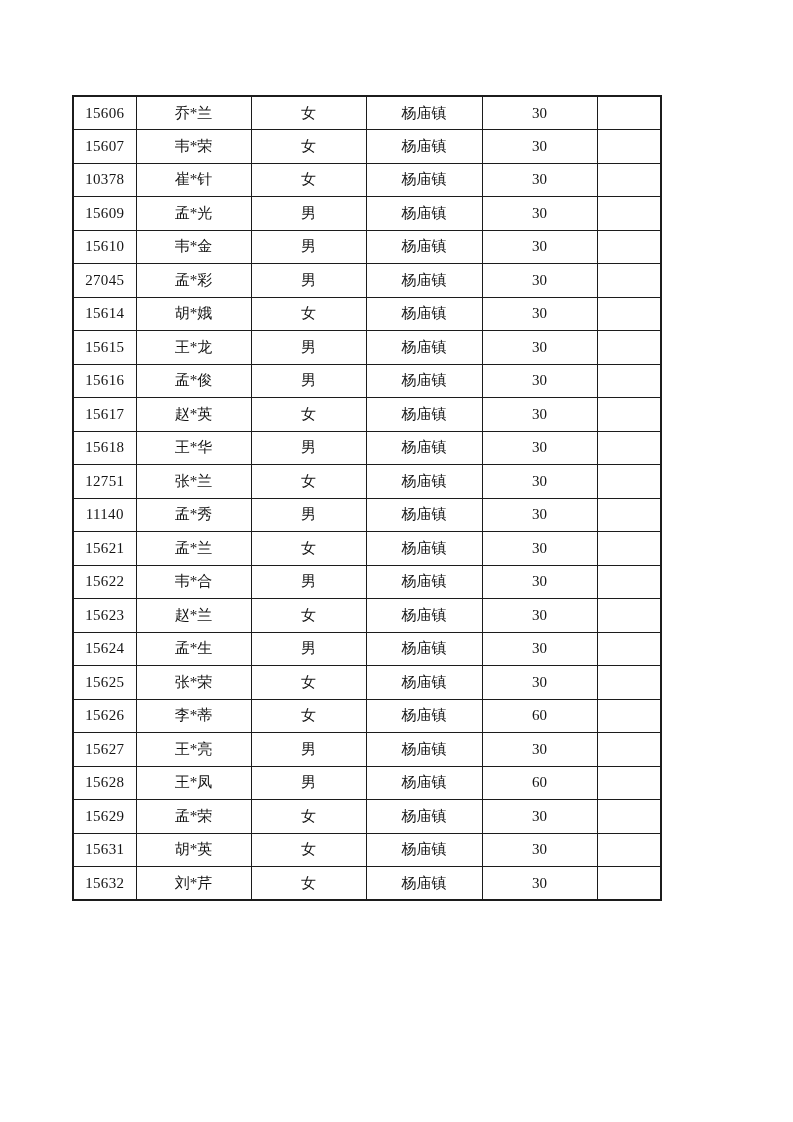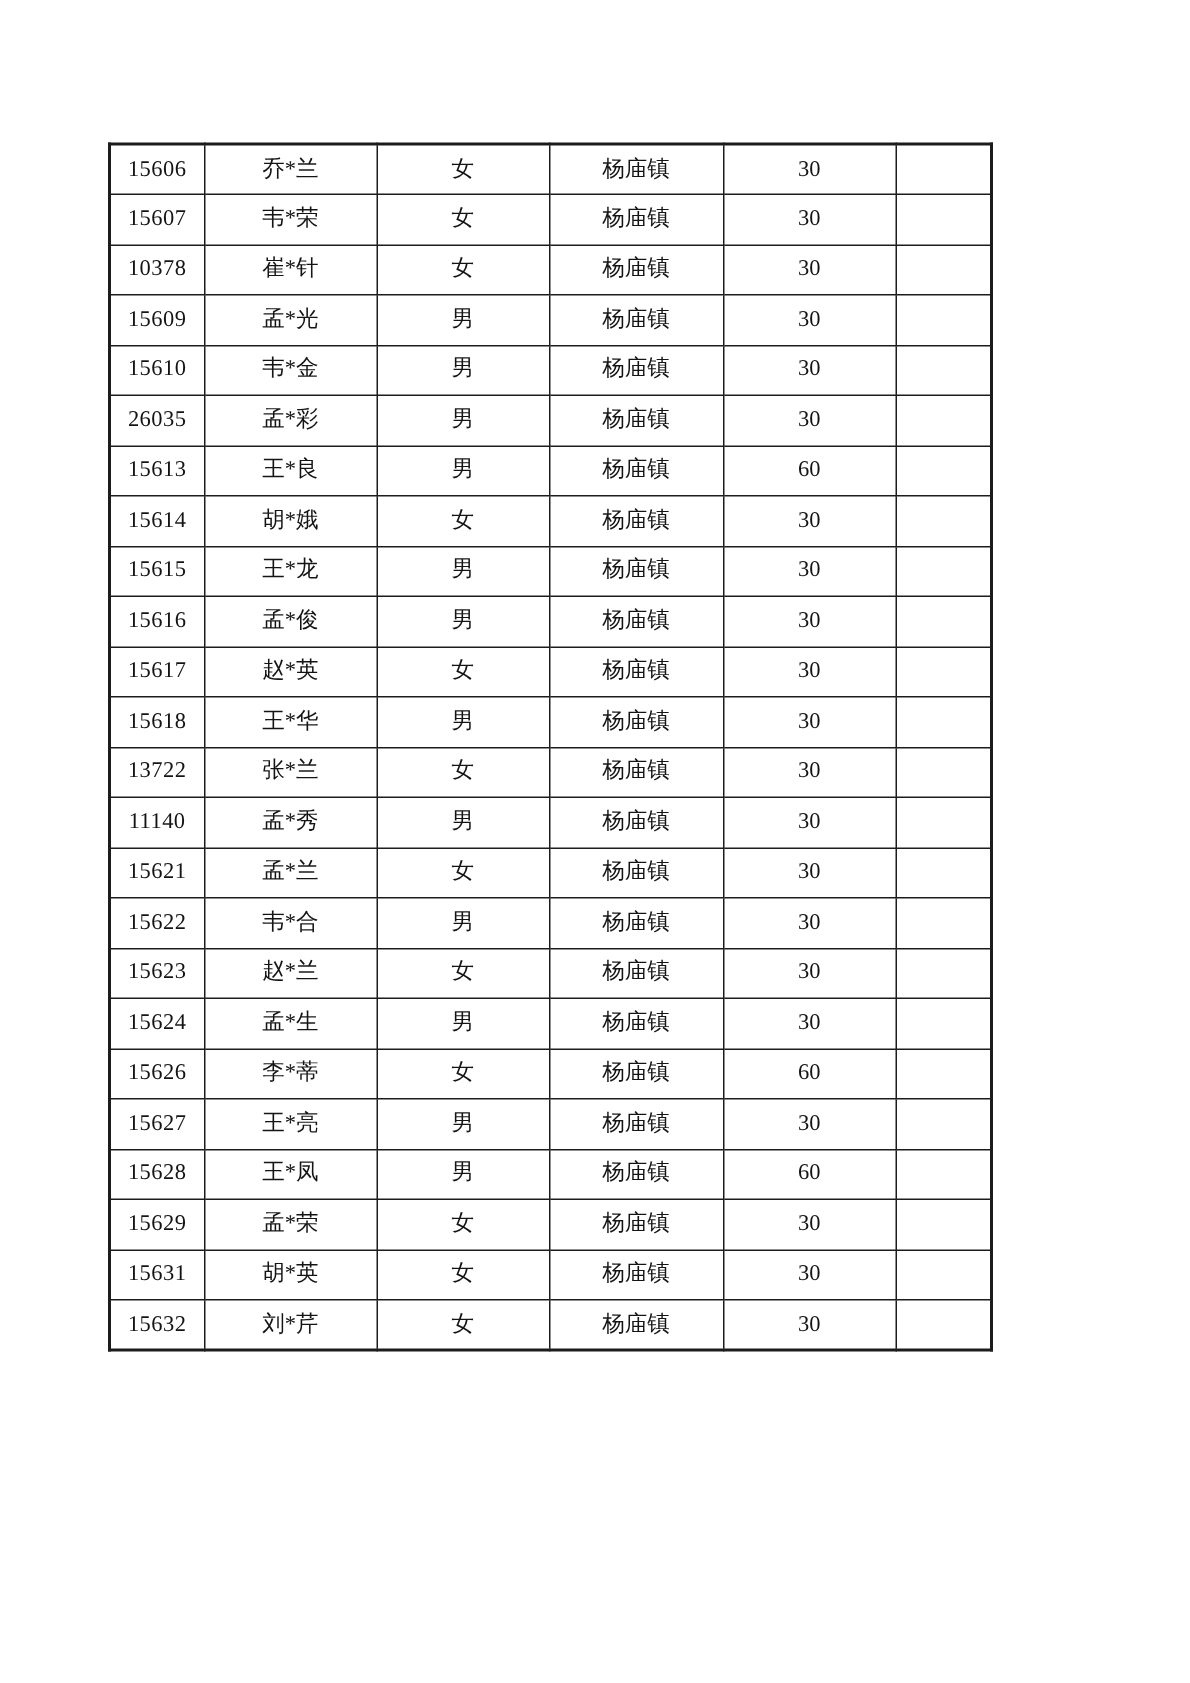--- a/index.html
+++ b/index.html
@@ -88,33 +88,25 @@
         </tr>
         <tr>
           <td class="cell-id">15610</td>
           <td class="cell-name">韦*金</td>
           <td class="cell-gender">男</td>
           <td class="cell-town">杨庙镇</td>
           <td class="cell-amount">30</td>
           <td class="cell-note"></td>
         </tr>
         <tr>
-          <td class="cell-id">26035</td>
+          <td class="cell-id">27045</td>
           <td class="cell-name">孟*彩</td>
           <td class="cell-gender">男</td>
           <td class="cell-town">杨庙镇</td>
           <td class="cell-amount">30</td>
-          <td class="cell-note"></td>
-        </tr>
-        <tr>
-          <td class="cell-id">15613</td>
-          <td class="cell-name">王*良</td>
-          <td class="cell-gender">男</td>
-          <td class="cell-town">杨庙镇</td>
-          <td class="cell-amount">60</td>
           <td class="cell-note"></td>
         </tr>
         <tr>
           <td class="cell-id">15614</td>
           <td class="cell-name">胡*娥</td>
           <td class="cell-gender">女</td>
           <td class="cell-town">杨庙镇</td>
           <td class="cell-amount">30</td>
           <td class="cell-note"></td>
         </tr>
@@ -144,21 +136,21 @@
         </tr>
         <tr>
           <td class="cell-id">15618</td>
           <td class="cell-name">王*华</td>
           <td class="cell-gender">男</td>
           <td class="cell-town">杨庙镇</td>
           <td class="cell-amount">30</td>
           <td class="cell-note"></td>
         </tr>
         <tr>
-          <td class="cell-id">13722</td>
+          <td class="cell-id">12751</td>
           <td class="cell-name">张*兰</td>
           <td class="cell-gender">女</td>
           <td class="cell-town">杨庙镇</td>
           <td class="cell-amount">30</td>
           <td class="cell-note"></td>
         </tr>
         <tr>
           <td class="cell-id">11140</td>
           <td class="cell-name">孟*秀</td>
           <td class="cell-gender">男</td>
@@ -187,20 +179,28 @@
           <td class="cell-name">赵*兰</td>
           <td class="cell-gender">女</td>
           <td class="cell-town">杨庙镇</td>
           <td class="cell-amount">30</td>
           <td class="cell-note"></td>
         </tr>
         <tr>
           <td class="cell-id">15624</td>
           <td class="cell-name">孟*生</td>
           <td class="cell-gender">男</td>
+          <td class="cell-town">杨庙镇</td>
+          <td class="cell-amount">30</td>
+          <td class="cell-note"></td>
+        </tr>
+        <tr>
+          <td class="cell-id">15625</td>
+          <td class="cell-name">张*荣</td>
+          <td class="cell-gender">女</td>
           <td class="cell-town">杨庙镇</td>
           <td class="cell-amount">30</td>
           <td class="cell-note"></td>
         </tr>
         <tr>
           <td class="cell-id">15626</td>
           <td class="cell-name">李*蒂</td>
           <td class="cell-gender">女</td>
           <td class="cell-town">杨庙镇</td>
           <td class="cell-amount">60</td>

